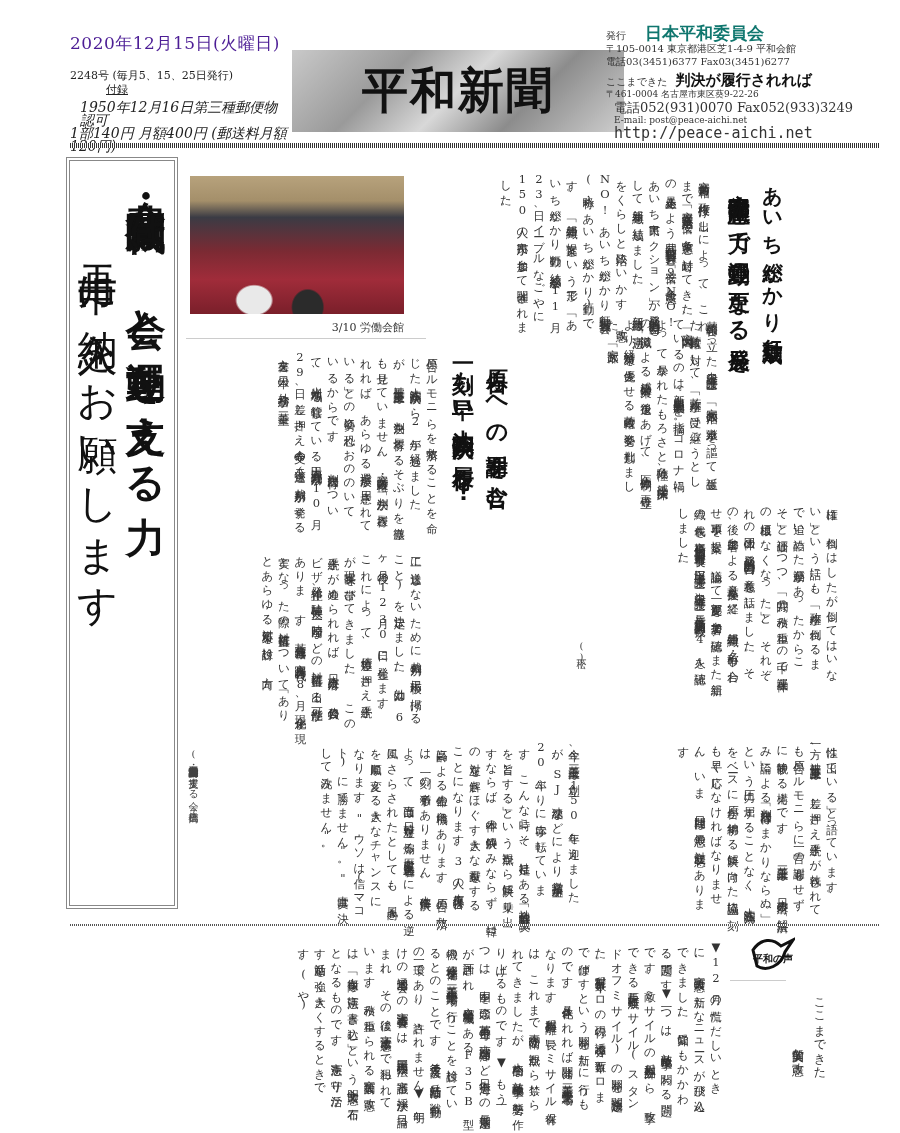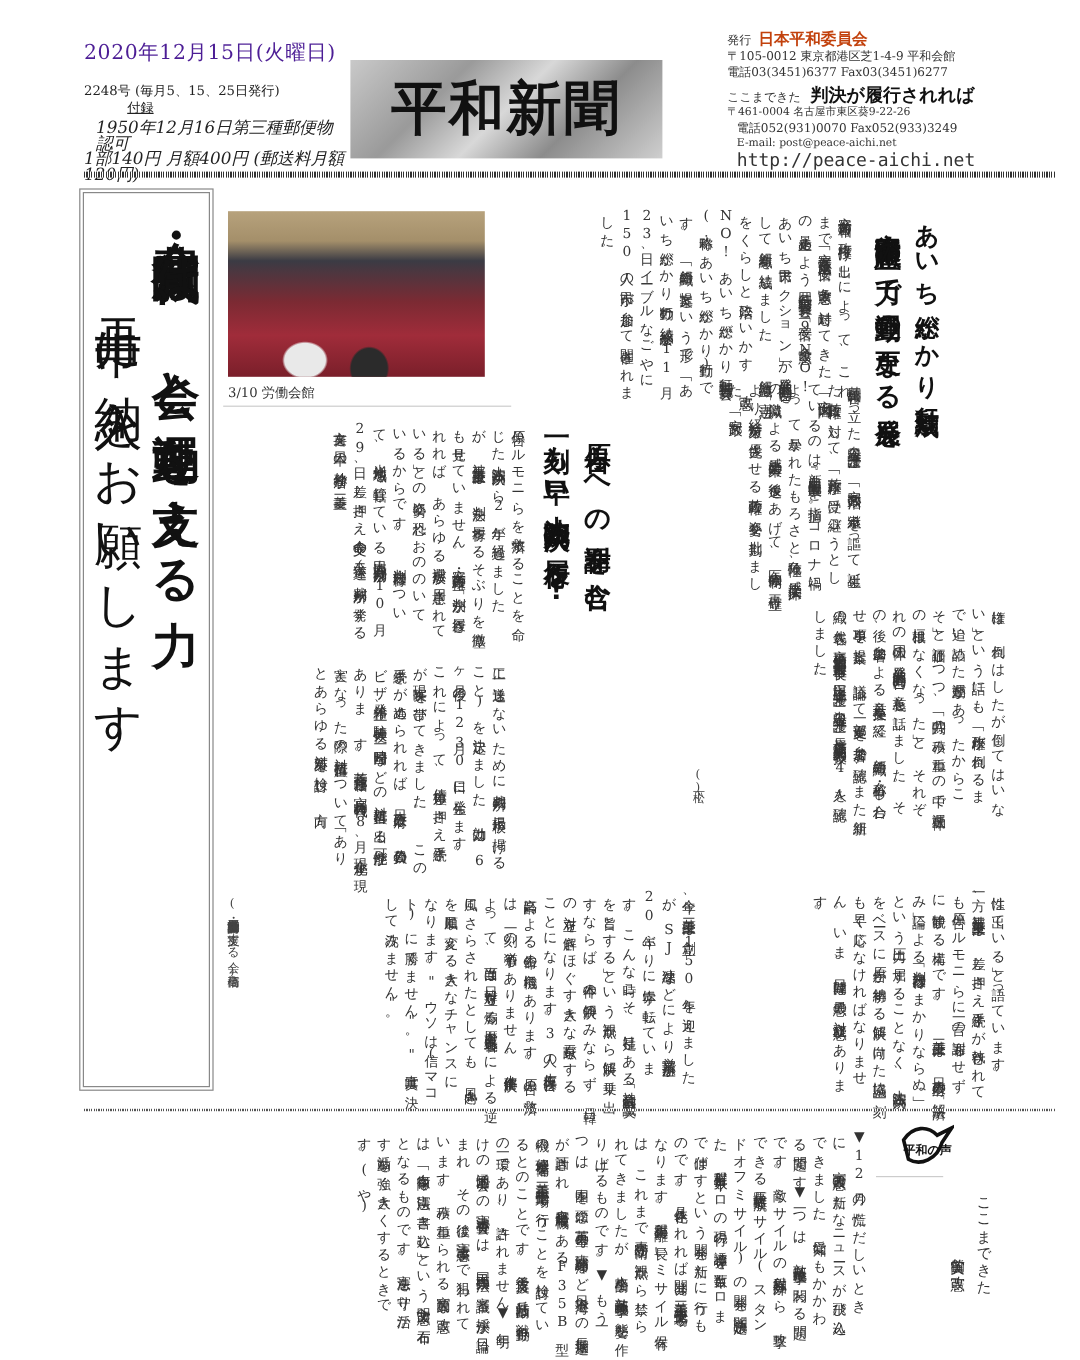--- a/index.html
+++ b/index.html
@@ -4,39 +4,39 @@
 <style>
   html,body{margin:0;padding:0;background:#fff;}
   body{width:900px;height:1133px;position:relative;overflow:hidden;font-family:"DejaVu Serif","Liberation Serif",serif;color:#222;}
   .abs{position:absolute;}
   .mast-left{left:70px;top:32px;width:220px;}
   .date{font-size:17px;color:#4c1d95;letter-spacing:0.5px;}
   .issue{font-size:11px;margin-top:14px;line-height:14px;}
   .issue .sup{display:block;padding-left:36px;text-decoration:underline;}
   .postal{font-size:14px;margin-top:4px;line-height:13px;font-style:italic;}
   .postal .l1{padding-left:10px;display:block;}
-  .logo{left:292px;top:50px;width:260px;height:82px;background:linear-gradient(135deg,#c9c9c9 0%,#9a9a9a 30%,#d8d8d8 50%,#8c8c8c 70%,#cfcfcf 100%);display:flex;align-items:center;justify-content:center;}
+  .logo{left:292px;top:50px;width:332px;height:82px;background:linear-gradient(135deg,#c9c9c9 0%,#9a9a9a 30%,#d8d8d8 50%,#8c8c8c 70%,#cfcfcf 100%);display:flex;align-items:center;justify-content:center;}
   .logo span{font-family:"DejaVu Sans","Liberation Sans",sans-serif;font-weight:900;font-size:46px;color:#111;letter-spacing:2px;transform:scaleY(1.05);}
   .mast-right{left:606px;top:27px;width:290px;font-size:10px;line-height:13px;color:#333;}
   .mast-right .pubrow{font-size:10px;}
-  .mast-right .pubrow b{font-family:"DejaVu Sans","Liberation Sans",sans-serif;font-size:13px;color:#c2410c;margin-left:6px;}
+  .mast-right .pubrow b{font-family:"DejaVu Sans","Liberation Sans",sans-serif;font-size:17px;color:#0f766e;margin-left:19px;}
   .mast-right .ed{margin-top:6px;}
   .mast-right .ed b{font-family:"DejaVu Sans","Liberation Sans",sans-serif;font-size:15px;color:#111;margin-left:8px;}
   .mast-right .ind{padding-left:8px;display:block;}
   .mast-right .mono{font-family:"DejaVu Sans Mono","Liberation Mono",monospace;font-size:15px;padding-left:8px;display:block;}
   .rule-top{left:70px;top:143px;width:810px;height:5px;background:repeating-linear-gradient(90deg,#333 0 1px,#fff 1px 2px);}
   .vert{writing-mode:vertical-rl;text-orientation:upright;}
   .box-left{left:66px;top:157px;width:112px;height:752px;border:4px double #888;box-sizing:border-box;padding:8px 4px;display:flex;flex-direction:row-reverse;justify-content:space-around;}
   .box-left .bold{font-family:"DejaVu Sans","Liberation Sans",sans-serif;font-weight:900;font-size:40px;line-height:48px;color:#111;letter-spacing:3px;}
   .box-left .thin{font-family:"DejaVu Serif","Liberation Serif",serif;font-size:40px;line-height:48px;color:#111;margin-top:64px;letter-spacing:4px;}
   .photo{left:190px;top:176px;width:214px;height:138px;background:
     radial-gradient(ellipse at 30% 90%,#e9e9e9 0 8%,transparent 9%),
     radial-gradient(ellipse at 55% 95%,#2b2b2b 0 9%,transparent 10%),
     linear-gradient(180deg,#b7a27c 0%,#a48f6a 18%,#3b3b44 30%,#7c2a33 55%,#a02c3a 75%,#7a1f2a 100%);}
-  .photo-cap{left:190px;top:320px;width:214px;text-align:left;font-size:11px;color:#333;}
+  .photo-cap{left:190px;top:320px;width:214px;text-align:right;font-size:11px;color:#333;}
   .sep{background:#ccc;height:1px;}
   .h-bold{font-family:"DejaVu Sans","Liberation Sans",sans-serif;font-weight:900;color:#111;}
   .body-col{font-size:11.5px;line-height:16.5px;color:#333;letter-spacing:1.3px;}
   .credit{font-size:10px;color:#444;}
   .rule-bot{left:70px;top:924px;width:810px;height:2px;background:repeating-linear-gradient(90deg,#555 0 1px,#fff 1px 2px);}
   .column-logo{left:735px;top:936px;width:44px;height:40px;margin-left:16px;}
   .column-title{left:800px;top:988px;font-size:12px;line-height:15px;color:#333;}
 </style>
 </head>
 <body>
@@ -55,27 +55,27 @@
 </div>
 
 <div class="abs logo">
   <span>平和新聞</span>
 </div>
 
 <div class="abs mast-right">
   <div class="pubrow">
     <span>発行</span><b>日本平和委員会</b>
   </div>
-  <span class="ind" style="padding-left:0">〒105-0012 東京都港区芝1-4-9 平和会館</span>
+  <span class="ind" style="padding-left:0">〒105-0014 東京都港区芝1-4-9 平和会館</span>
   <span class="ind" style="padding-left:0">電話03(3451)6377 Fax03(3451)6277</span>
   <div class="ed">
     <span>ここまできた</span><b>判決が履行されれば</b>
   </div>
   <span class="ind" style="padding-left:0;font-size:9px">〒461-0004 名古屋市東区葵9-22-26</span>
-  <span class="ind" style="font-size:10px">電話052(931)0070 Fax052(933)3249</span>
+  <span class="ind" style="font-size:13px">電話052(931)0070 Fax052(933)3249</span>
   <span class="ind" style="font-size:9px">E-mail: post@peace-aichi.net</span>
   <span class="mono">http://peace-aichi.net</span>
 </div>
 
 <div class="abs rule-top"></div>
 
 <div class="abs box-left">
   <div class="vert bold">会費・新聞代は、会と運動を支える力</div>
   <div class="vert thin">十二月中に納入をお願いします</div>
 </div>

